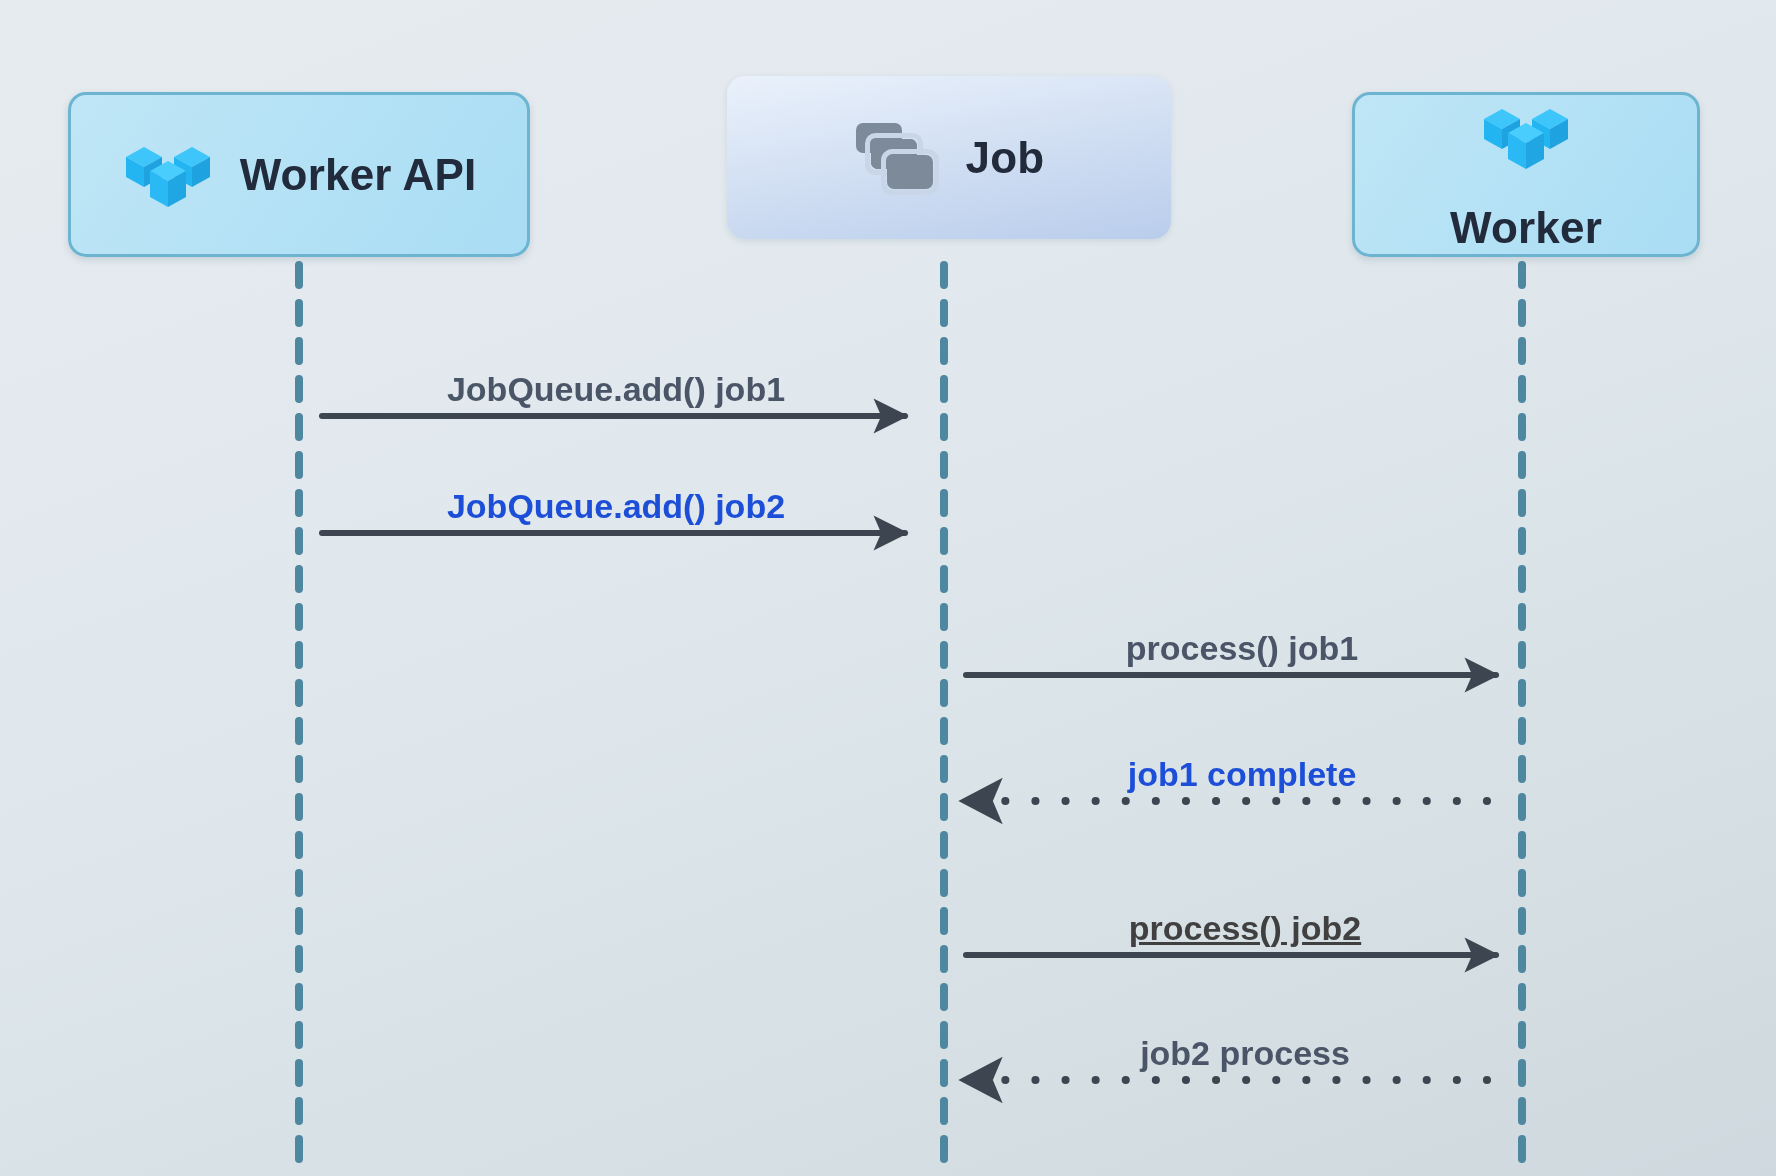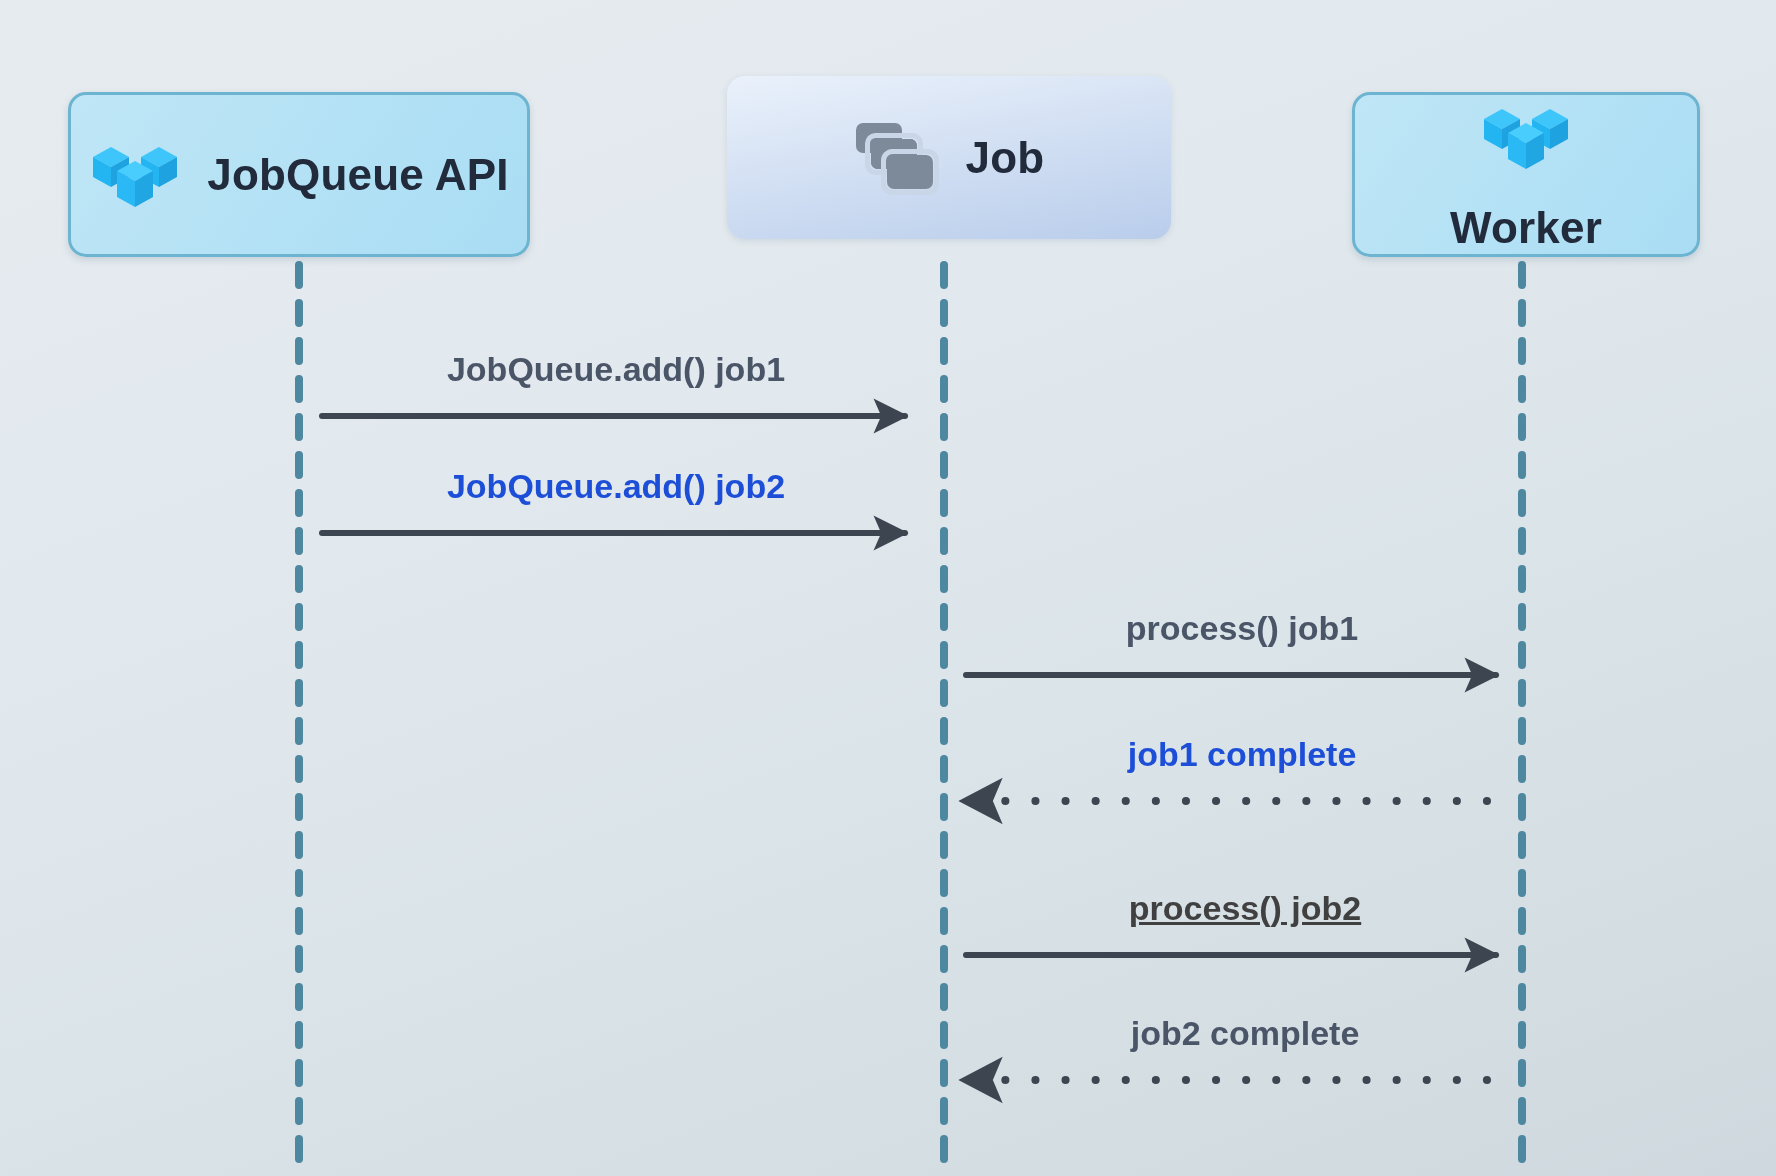--- a/index.html
+++ b/index.html
@@ -65,20 +65,21 @@
   }
 
   
   .msg-label {
     position: absolute;
     font-size: 34px;
     font-weight: bold;
     color: #4a5568;
     white-space: nowrap;
     transform: translateX(-50%);
+    margin-top: 20px;
   }
 </style>
 </head>
 <body>
 
 <div id="diagram-root">
 
   <svg id="wire-layer" viewBox="0 0 1776 1176" xmlns="http://www.w3.org/2000/svg">
     <defs>
       <marker id="arrow-filled" viewBox="0 0 12 12" refX="10" refY="6" markerWidth="7" markerHeight="7" orient="auto-start-reverse">
@@ -113,21 +114,21 @@
 
         <polygon points="52,22 70,12 88,22 70,32" fill="#3ec6fb"></polygon>
         <polygon points="52,22 70,32 70,52 52,42" fill="#23b5f2"></polygon>
         <polygon points="70,32 88,22 88,42 70,52" fill="#1ea3e0"></polygon>
 
         <polygon points="28,36 46,26 64,36 46,46" fill="#49cdfd"></polygon>
         <polygon points="28,36 46,46 46,72 28,62" fill="#2bb9f5"></polygon>
         <polygon points="46,46 64,36 64,62 46,72" fill="#1fa6e3"></polygon>
       </svg>
     </span>
-    <span class="participant-label">JobQueue API</span>
+    <span class="participant-label">Worker API</span>
   </div>
 
   <div class="participant plain" id="p-job" style="left: 727px; top: 76px; width: 444px; height: 163px; background: linear-gradient(170deg, rgb(234, 241, 251) 0%, rgb(185, 205, 235) 100%);">
     <span class="participant-icon">
       <svg width="86" height="74" viewBox="0 0 86 74" xmlns="http://www.w3.org/2000/svg">
         <rect x="2" y="2" width="46" height="30" rx="7" fill="#7d8a99"></rect>
         <rect x="17" y="18" width="46" height="30" rx="7" fill="#76839380"></rect>
         <rect x="17" y="18" width="46" height="30" rx="7" fill="#7d8a99"></rect>
         <rect x="13.5" y="14.5" width="53" height="37" rx="8" fill="none" stroke="#c9d6e8" stroke-width="5"></rect>
         <rect x="17" y="18" width="46" height="30" rx="7" fill="#7d8a99"></rect>
@@ -153,15 +154,15 @@
       </svg>
     </span>
     <span class="participant-label">Worker</span>
   </div>
 
   <div class="msg-label" style="left: 616px; top: 350px; color: rgb(74, 85, 104);">JobQueue.add() job1</div>
   <div class="msg-label" style="left: 616px; top: 467px; color: #1d4ed8;">JobQueue.add() job2</div>
   <div class="msg-label" style="left: 1242px; top: 609px; color: rgb(74, 85, 104);">process() job1</div>
   <div class="msg-label" style="left: 1242px; top: 735px; color: #1d4ed8;">job1 complete</div>
   <div class="msg-label" style="left: 1245px; top: 889px; color: #404040; text-decoration: underline;">process() job2</div>
-  <div class="msg-label" style="left: 1245px; top: 1014px; color: rgb(74, 85, 104);">job2 complete</div>
+  <div class="msg-label" style="left: 1245px; top: 1014px; color: rgb(74, 85, 104);">job2 process</div>
 
 </div>
 
 </body></html>

